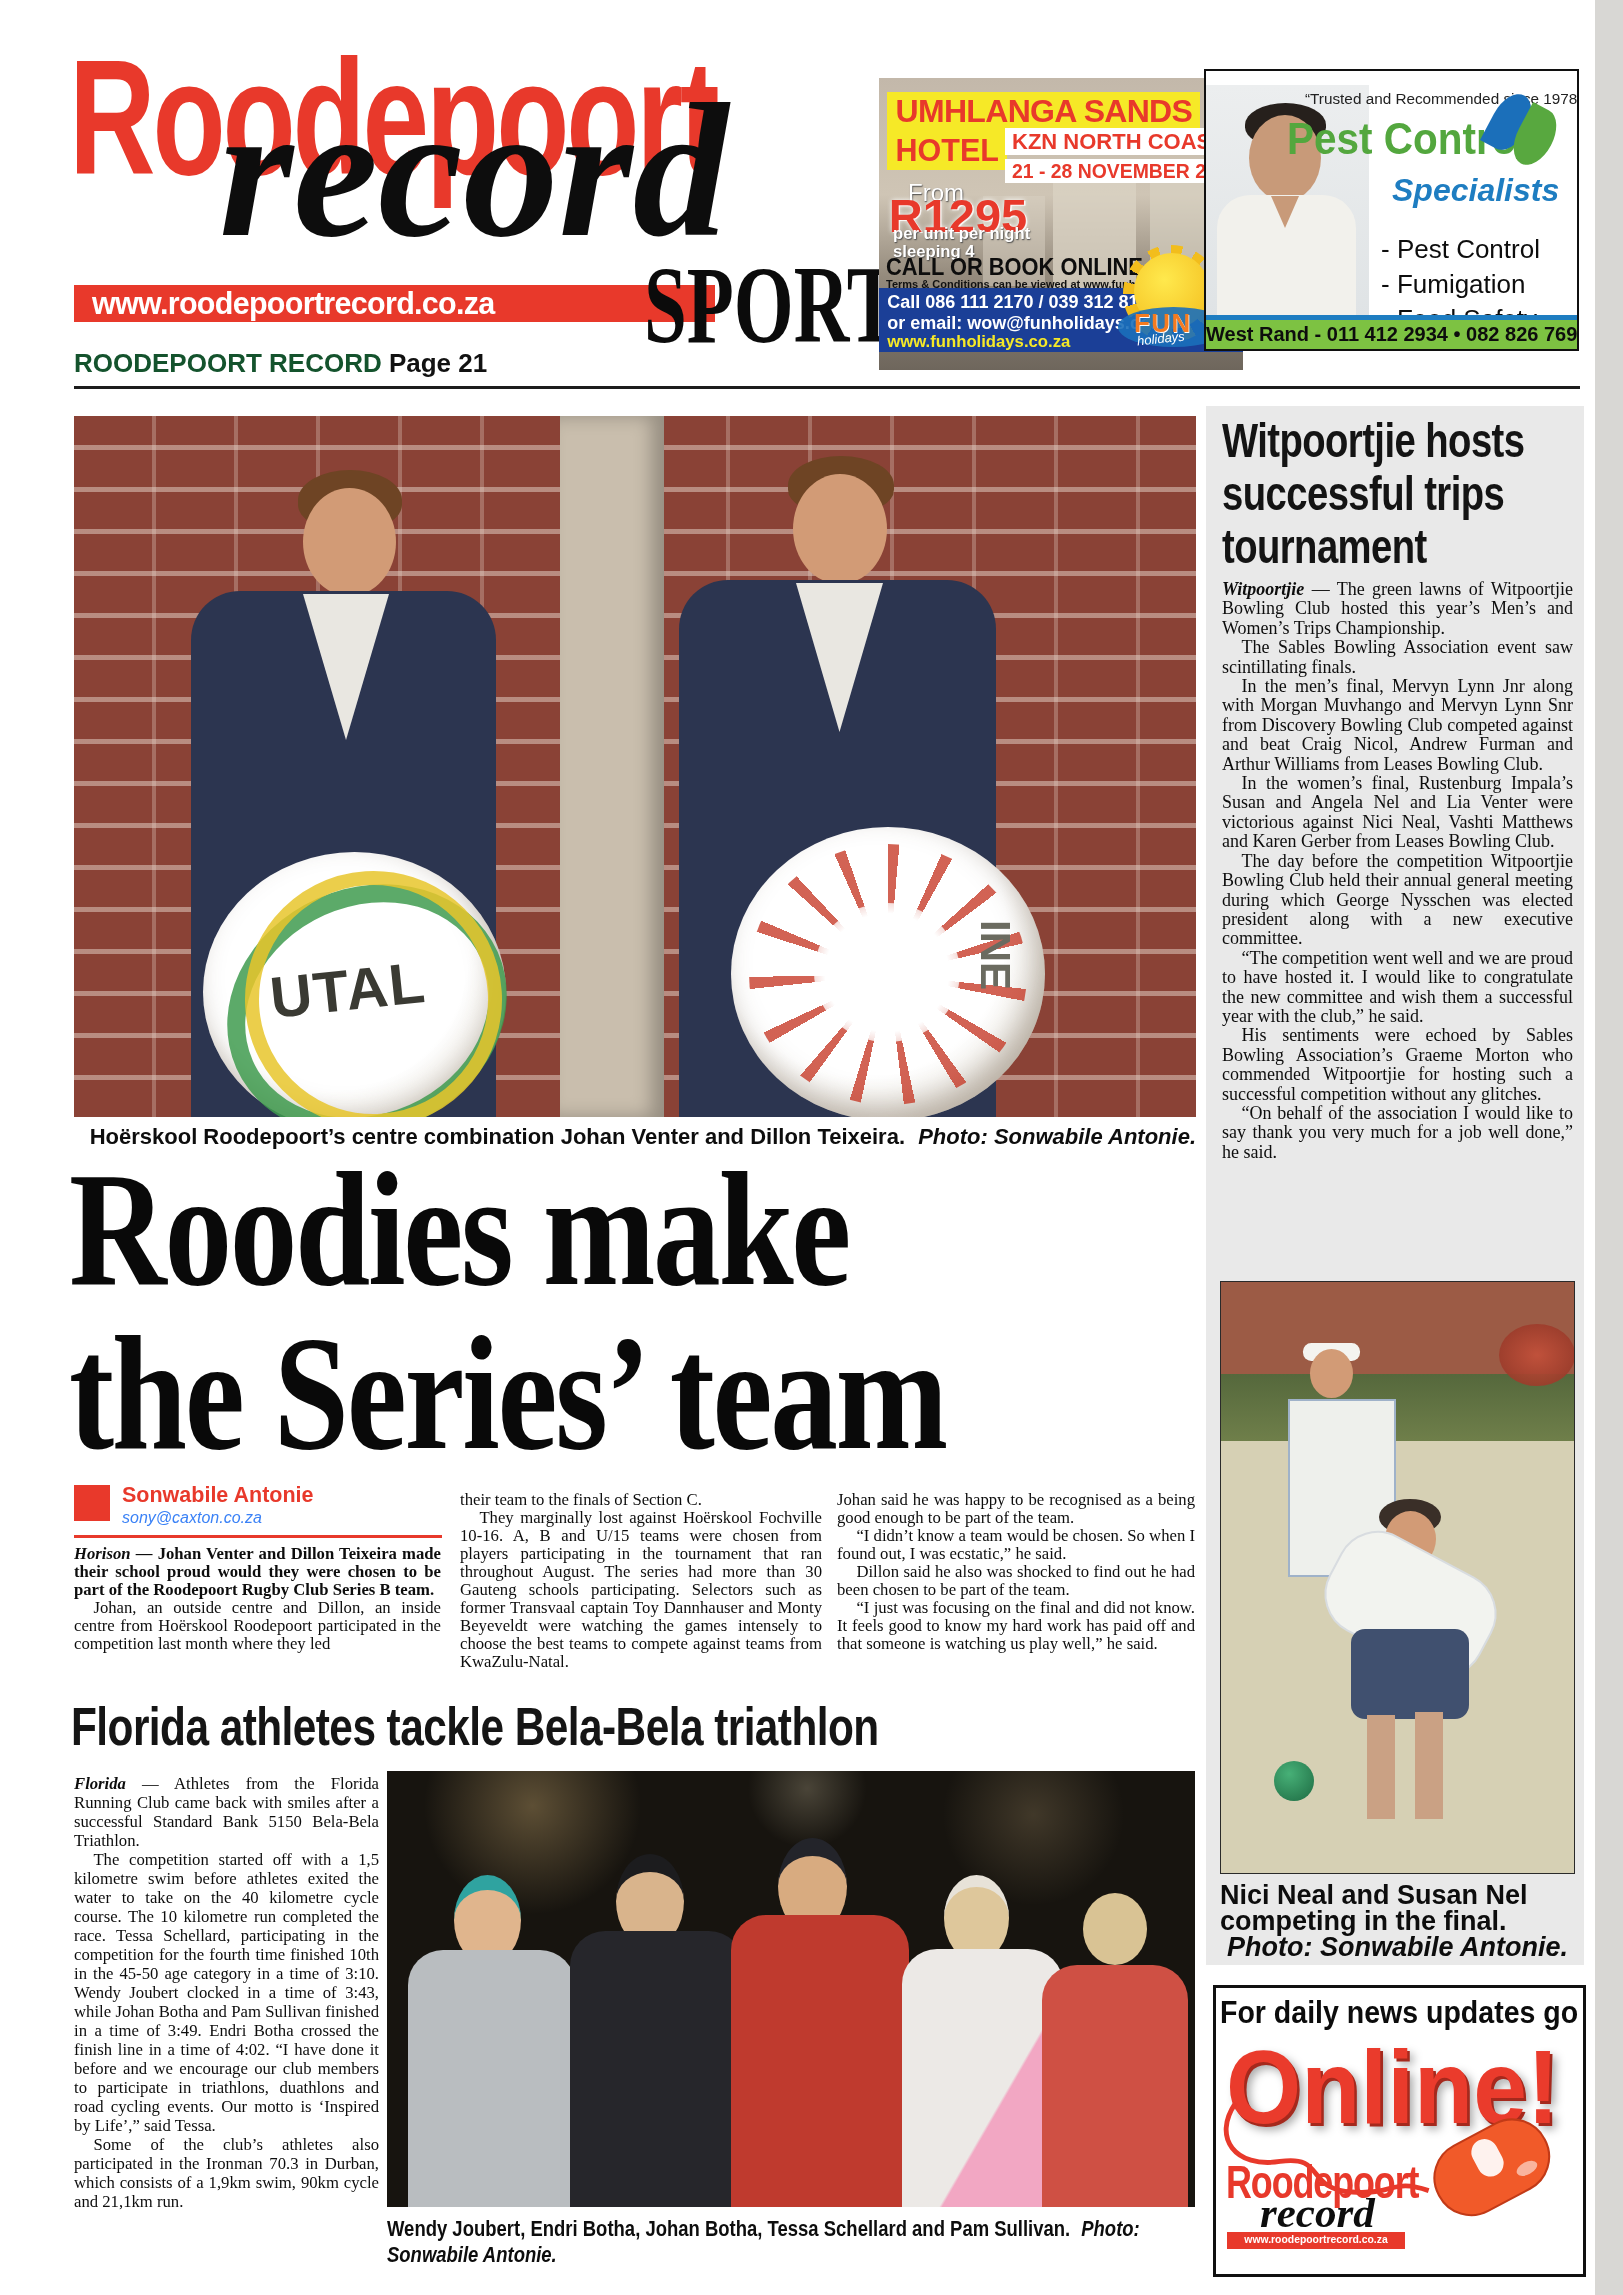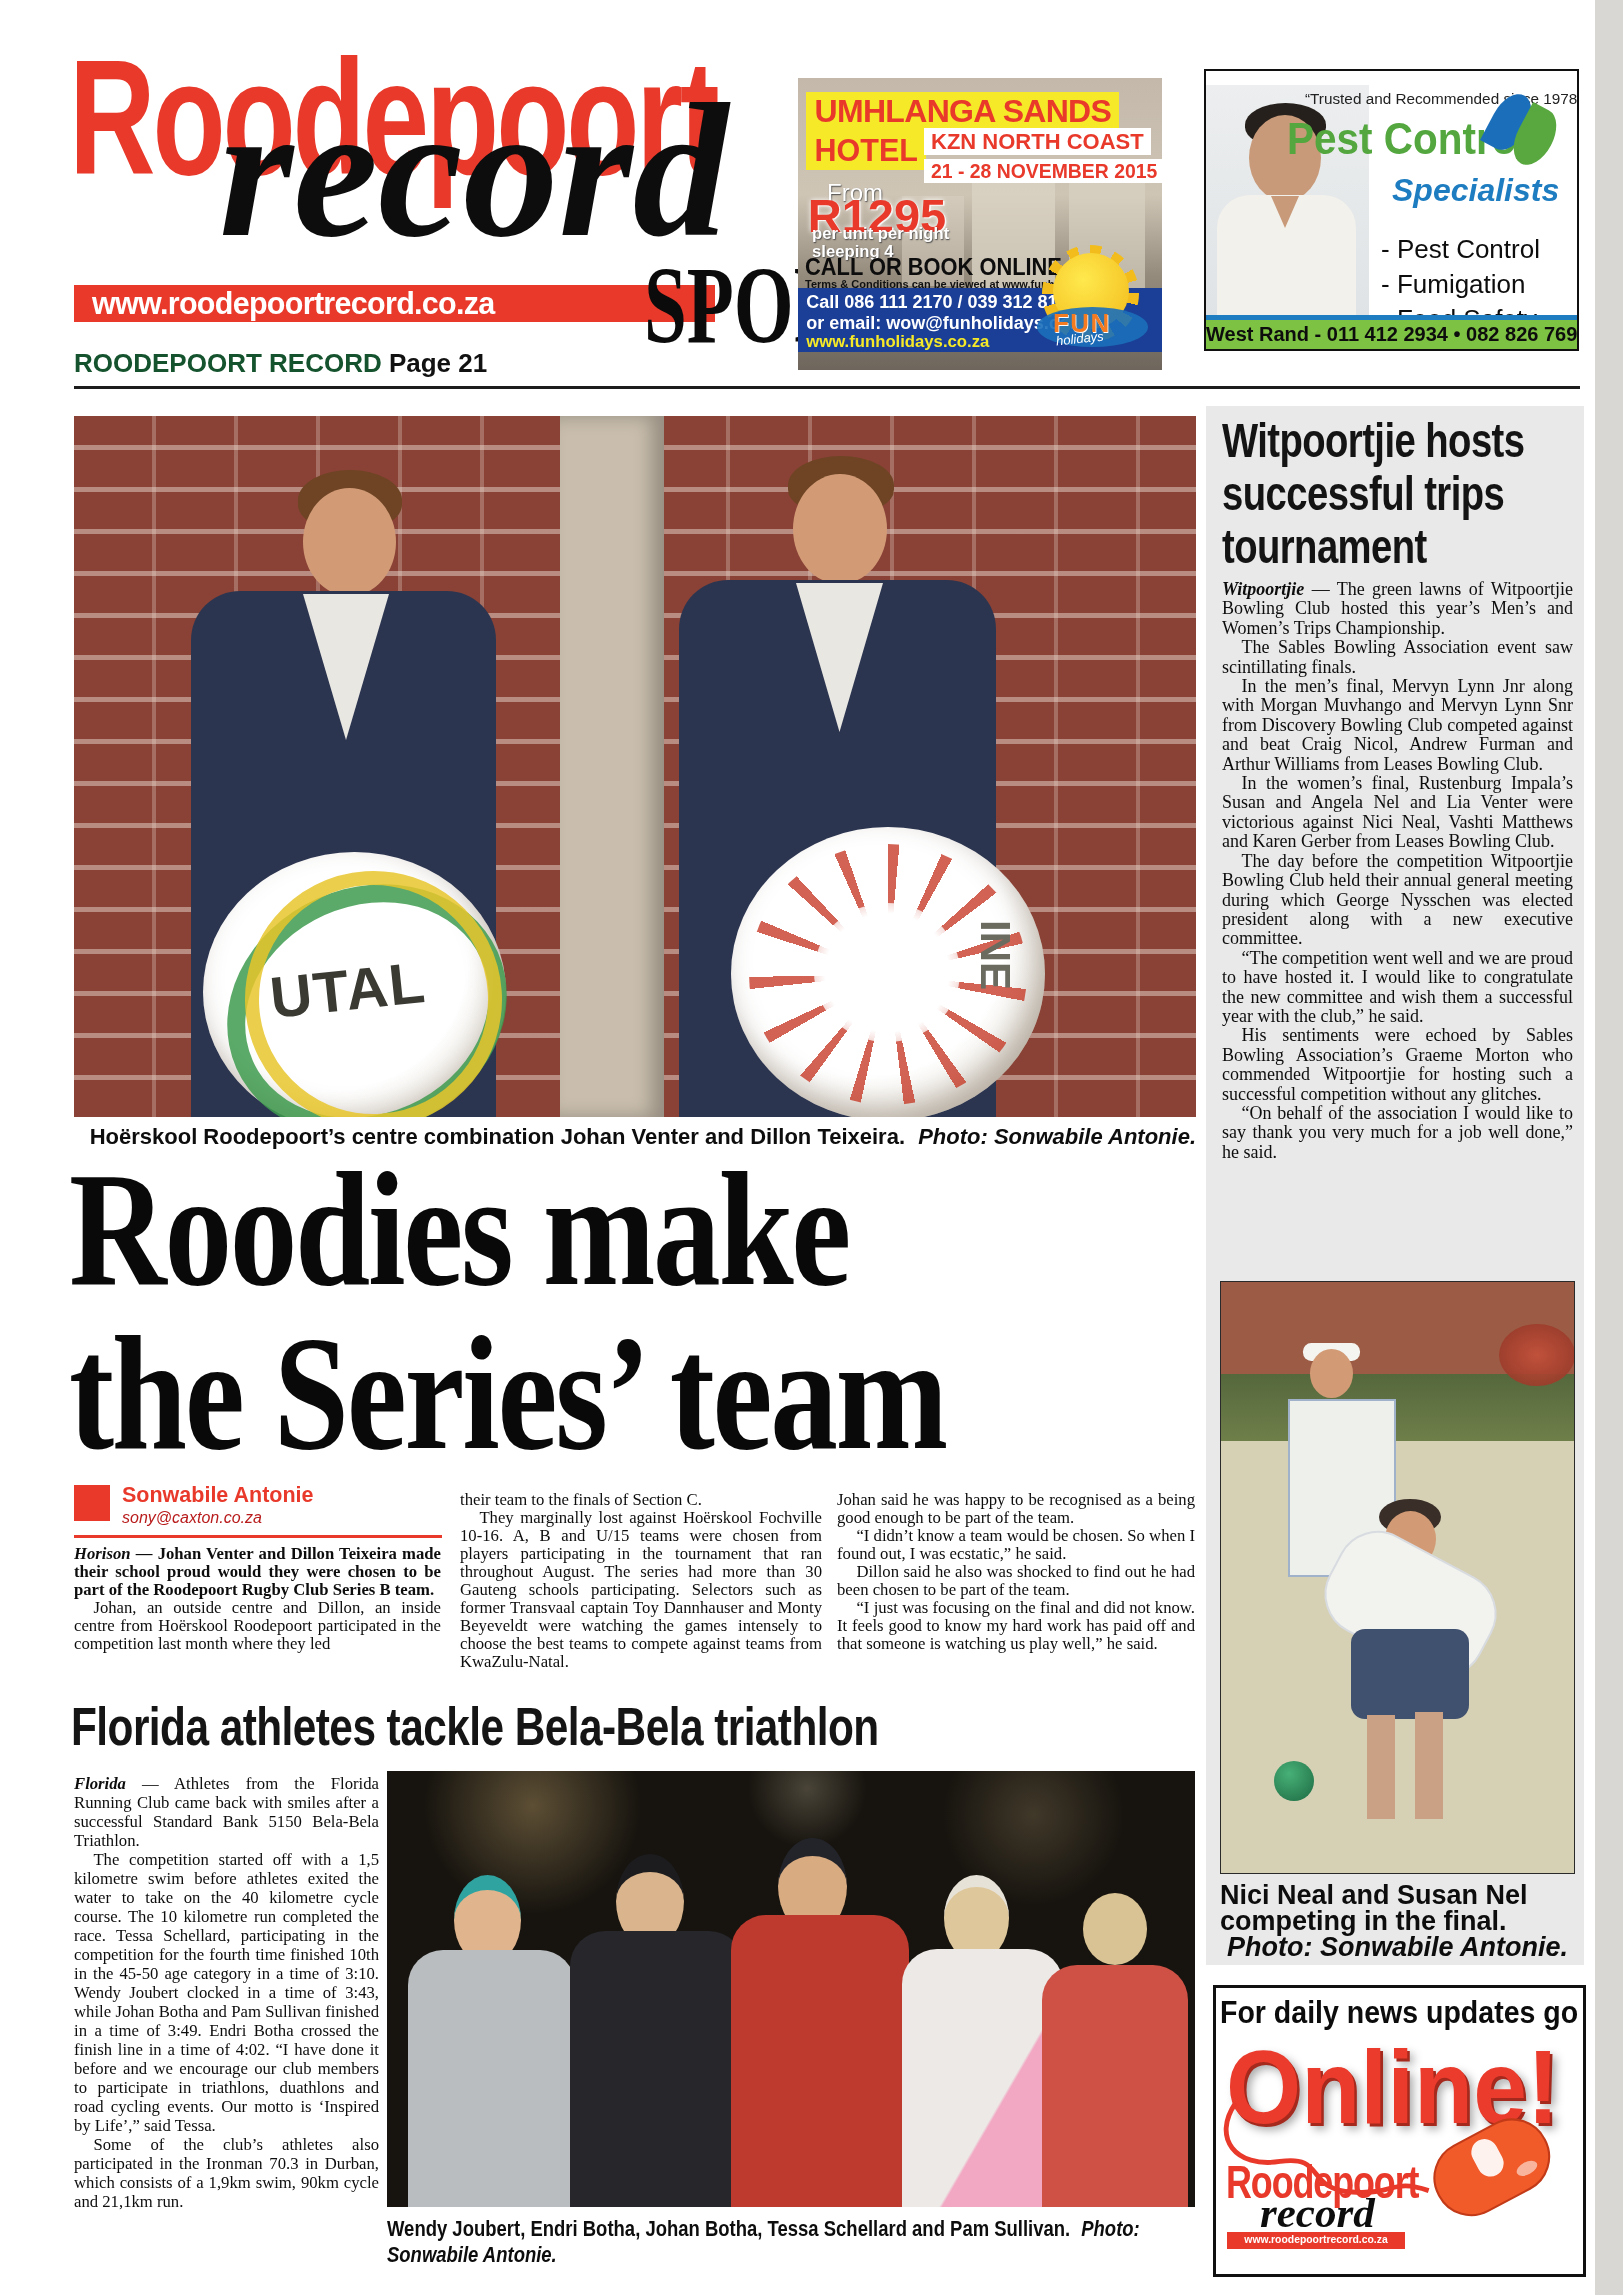--- a/index.html
+++ b/index.html
@@ -15,21 +15,21 @@
     font-weight:bold;font-size:191px;line-height:1;color:#0d0d0d;white-space:nowrap;}
   #url-bar{left:74px;top:285px;width:623px;height:37px;background:#e8392b;color:#fff;
     font-size:30.5px;font-weight:bold;line-height:37px;padding-left:18px;letter-spacing:-0.7px;}
   #sport{left:644px;top:250px;font-family:"Liberation Serif",serif;font-weight:bold;
     font-size:110px;line-height:1;transform:scaleX(.70);color:#0b0b0b;white-space:nowrap;}
   #page-label{left:74px;top:348px;font-size:26px;font-weight:bold;white-space:nowrap;}
   #page-label .brand{color:#14532d;}
   #divider{left:74px;top:386px;width:1506px;height:2.8px;background:#1c1c1c;}
   #right-edge{left:1595px;top:0;width:28.5px;height:2295px;background:#d8d7d4;}
   
-  #hotel-ad{left:798px;top:78px;width:364px;height:292px;overflow:hidden;
+  #hotel-ad{left:879px;top:78px;width:364px;height:292px;overflow:hidden;
     background:linear-gradient(180deg,#c3b8aa 0%,#cfc5b5 40%,#948a7c 68%,#6e665c 100%);}
   .h-bldg{position:absolute;background:#d9d2c3;opacity:.8;}
   #hotel-ad .b1{left:174px;top:83px;width:83px;height:139px;}
   #hotel-ad .b2{left:271px;top:104px;width:76px;height:111px;opacity:.65;}
   #hotel-ad .b3{left:104px;top:118px;width:62px;height:90px;opacity:.5;}
   .h-yellow{position:absolute;background:#f6e927;color:#e8392b;font-weight:bold;
     padding:1.4px 8.3px;white-space:nowrap;}
   #h-title1{left:8.3px;top:14px;font-size:32px;letter-spacing:-0.7px;}
   #h-title2{left:8.3px;top:54px;font-size:30.5px;}
   .h-white{position:absolute;background:#ffffff;color:#e8392b;font-weight:bold;
@@ -118,21 +118,21 @@
     transform:rotate(90deg);}
   
   .cap{font-size:22px;font-weight:bold;color:#0d0d0d;line-height:26px;}
   .cap .capi{font-style:italic;margin-left:7px;}
   #rugby-cap{left:74px;top:1124px;width:1122px;text-align:right;}
   #main-headline{left:69px;top:1147px;width:1249px;font-family:"Liberation Serif",serif;
     font-weight:bold;font-size:163px;line-height:164px;color:#090909;transform:scaleX(.83);
     letter-spacing:-2.8px;white-space:nowrap;}
   #byline-sq{left:74px;top:1485px;width:36px;height:36px;background:#e8392b;}
   #byline-name{left:122px;top:1483px;font-size:21.5px;font-weight:bold;color:#e8392b;}
-  #byline-email{left:122px;top:1509px;font-size:16px;font-style:italic;color:#b91c1c;}
+  #byline-email{left:122px;top:1509px;font-size:16px;font-style:italic;color:#3b82f6;}
   #byline-rule{left:74px;top:1535px;width:368px;height:2.8px;background:#e8392b;}
   .bodytxt{font-family:"Liberation Serif",serif;font-size:16.7px;line-height:18px;
     text-align:justify;color:#0d0d0d;overflow:hidden;}
   .bodytxt .ind{text-indent:19.4px;}
   .dl{font-weight:bold;font-style:italic;}
   .boldp{font-weight:bold;}
   #col1{left:74px;top:1545px;width:367px;height:155px;}
   #col2{left:460px;top:1491px;width:362px;height:208px;}
   #col3{left:837px;top:1491px;width:358px;height:208px;}
   #florida-head{left:71px;top:1696px;font-size:53px;font-weight:bold;color:#151515;

